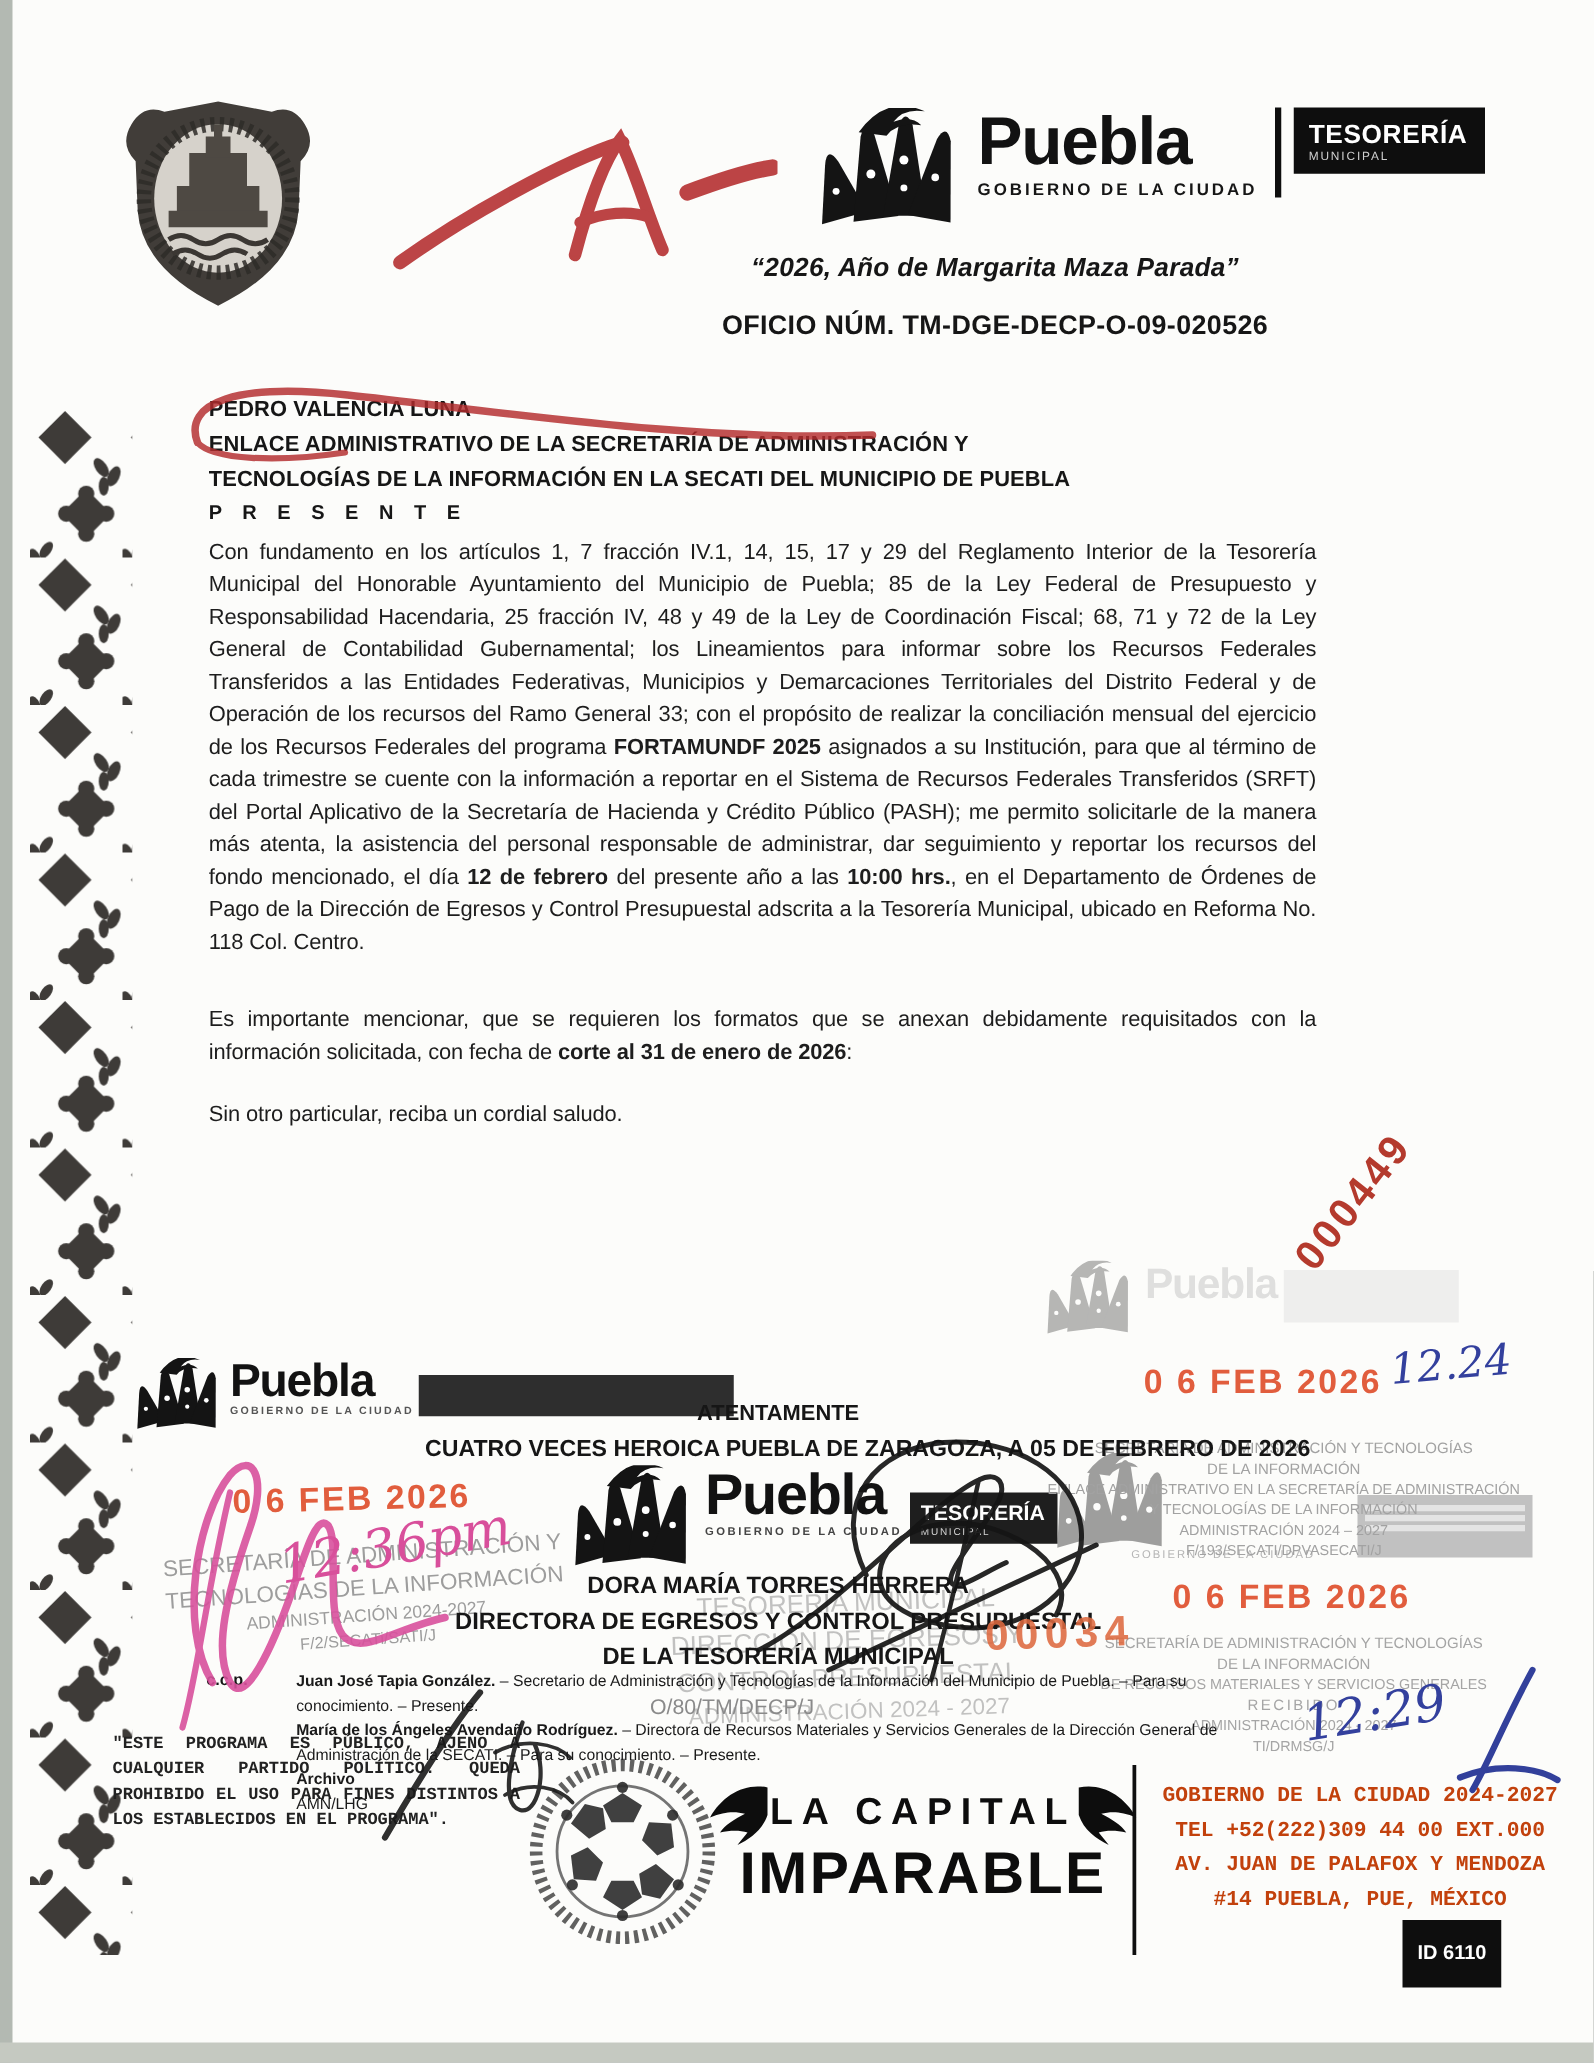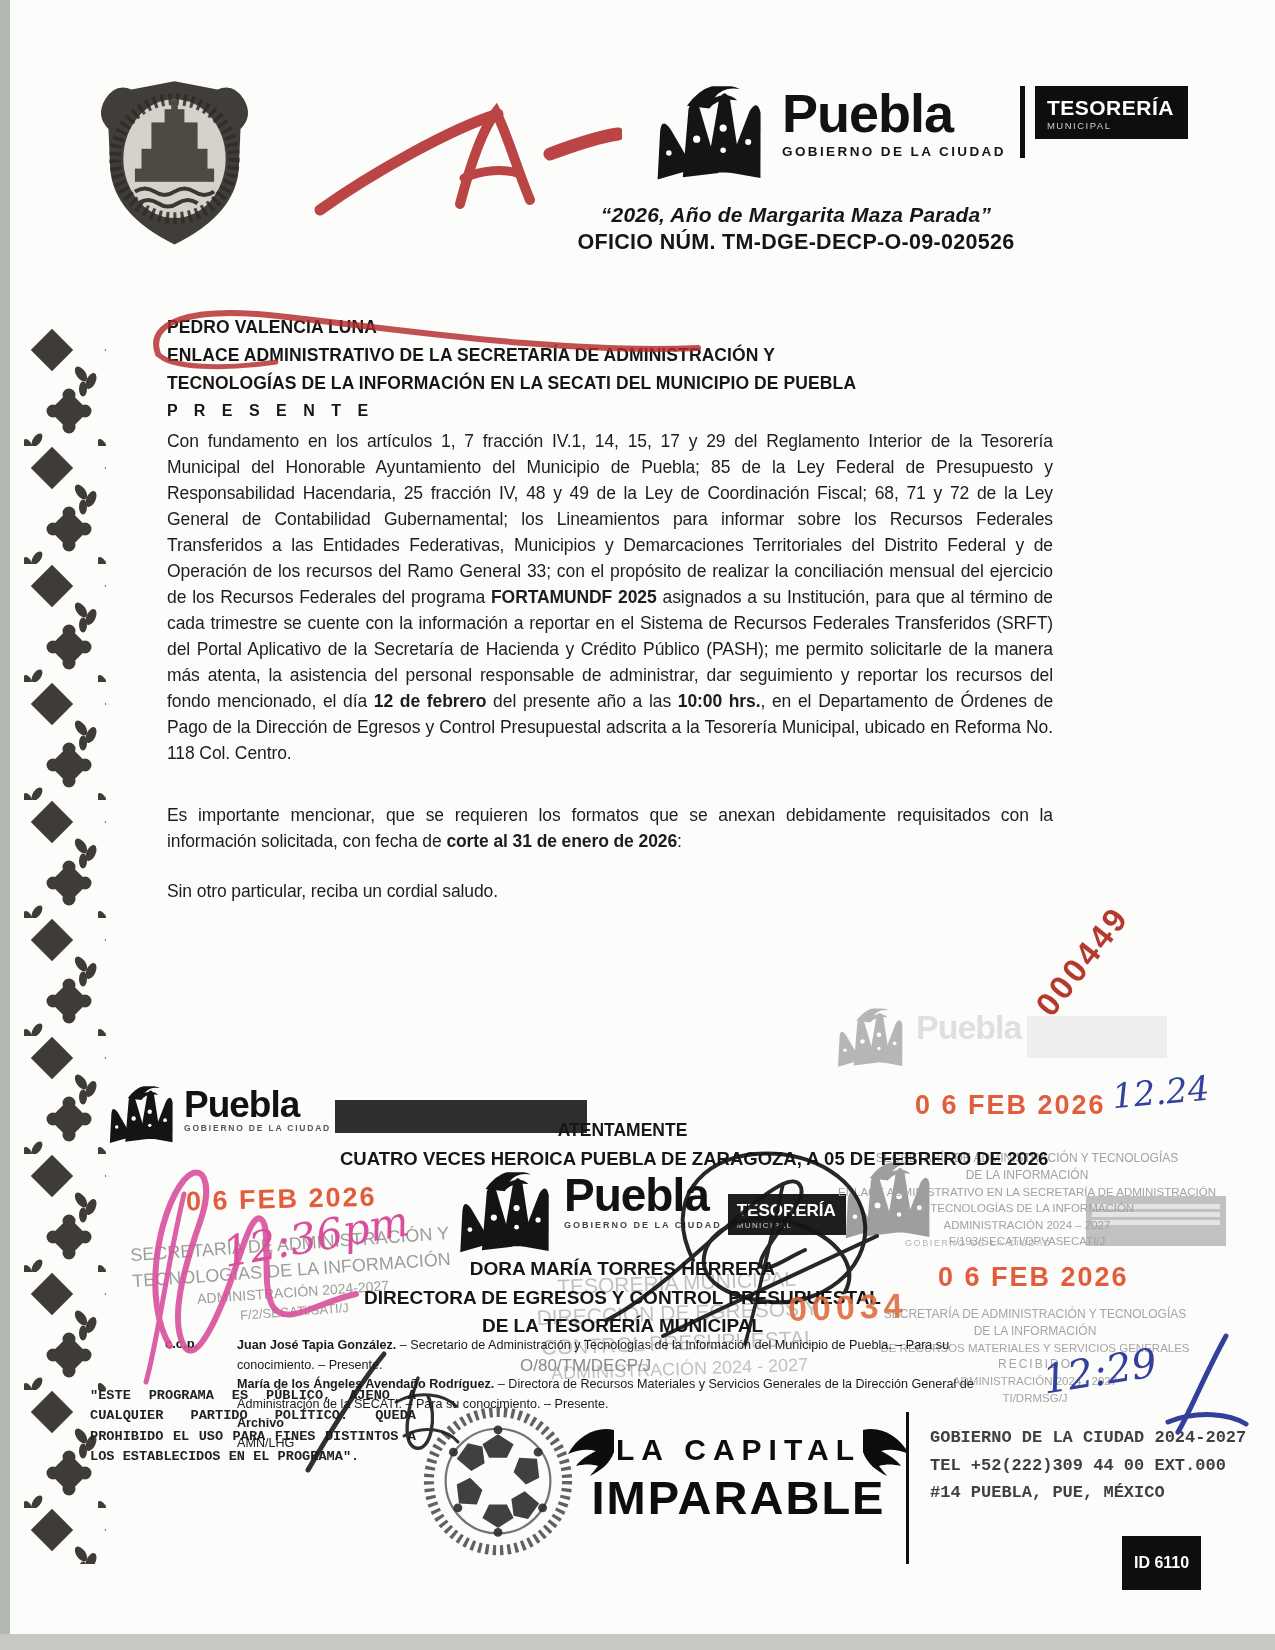--- a/index.html
+++ b/index.html
@@ -12,37 +12,37 @@
   .body-flow{left:167px;top:428px;width:886px;z-index:2;}
   .body-text{font-size:17.5px;line-height:26px;text-align:justify;color:#1d1d1d;letter-spacing:-0.1px;}
   .p2{margin-top:36px;}
   ul.bullets{margin:38px 0 0 0;padding-left:70px;}
   ul.bullets li{margin-bottom:12px;}
   .closing{margin-top:24px;text-align:left;}
   .recipient{font-size:17.5px;line-height:28px;font-weight:bold;letter-spacing:0.1px;}
   .present{font-weight:bold;letter-spacing:6px;font-size:16px;}
   .hdr-right{left:540px;top:203px;width:512px;text-align:center;z-index:2;}
   .year-legend{font-size:21px;font-weight:bold;font-style:italic;letter-spacing:0.2px;}
-  .oficio{font-size:21.5px;font-weight:bold;margin-top:3px;letter-spacing:0.3px;}
+  .oficio{font-size:21.5px;font-weight:bold;margin-top:21px;letter-spacing:0.3px;}
   .brand-word{font-weight:bold;letter-spacing:-1px;color:#121212;}
   .brand-sub{font-weight:bold;color:#161616;}
   .black-box{background:#0e0e0e;color:#fff;}
   .red-stamp{color:#e0512f;font-weight:bold;letter-spacing:2px;font-size:27px;white-space:nowrap;z-index:6;opacity:.93;}
   .hand{font-family:"DejaVu Serif",serif;font-style:italic;white-space:nowrap;z-index:6;}
   .hand-blue{color:#33409d;}
   .hand-pink{color:#d84f9b;}
   .gray-stamp{color:#9b9b9b;text-align:center;z-index:3;line-height:1.42;white-space:nowrap;}
   .gray-stamp div{white-space:nowrap;}
   .folio-red{color:#b43a2d;font-weight:bold;font-size:33px;letter-spacing:3px;z-index:6;}
   .folio-orange{color:#de6a40;font-weight:bold;font-size:34px;letter-spacing:5px;z-index:6;opacity:.88;}
   .sig-name{font-size:19px;font-weight:bold;text-align:center;z-index:4;}
   .ccp-text{font-size:12.6px;line-height:1.55;color:#1a1a1a;}
   .disclaimer{font-family:"Liberation Mono",monospace;font-size:13.6px;line-height:1.5;font-weight:bold;
               color:#222;text-align:justify;}
-  .addr{font-family:"Liberation Mono",monospace;font-size:17px;font-weight:bold;line-height:1.62;color:#404040;white-space:nowrap;}
+  .addr{font-family:"Liberation Mono",monospace;font-size:17px;font-weight:bold;line-height:1.62;color:#c2410c;white-space:nowrap;text-align:center;}
   .capital1{font-size:30px;font-weight:bold;letter-spacing:7px;color:#0d0d0d;white-space:nowrap;}
   .capital2{font-size:47px;font-weight:bold;letter-spacing:2px;color:#0d0d0d;white-space:nowrap;line-height:0.95;}
   svg{display:block;}
 </style>
 </head>
 <body>
 
 <div class="doc">
 
   <div class="abs edge-left"></div>
@@ -342,17 +342,18 @@
         <path d="M48,6 C30,2 12,12 2,30 C14,25 22,25 30,27 C22,31 14,36 10,42 C18,40 26,40 32,42 C29,46 26,49 24,52 C34,47 44,40 48,28 Z" fill="#0d0d0d"></path>
       </svg>
     </div>
     <div class="capital2">IMPARABLE</div>
   </div>
 
   <div class="abs" style="left:906px;top:1412px;width:3px;height:152px;background:#0f0f0f;z-index:3;"></div>
   <div class="abs addr" style="left:930px;top:1424px;z-index:3;">
     <div>GOBIERNO DE LA CIUDAD 2024-2027</div>
     <div>TEL +52(222)309 44 00 EXT.000</div>
+    <div>AV. JUAN DE PALAFOX Y MENDOZA</div>
     <div>#14 PUEBLA, PUE, MÉXICO</div>
   </div>
   <div class="abs black-box" style="left:1122px;top:1536px;padding:18px 12px;font-size:16px;font-weight:bold;z-index:4;text-align:center;">ID 6110</div>
 
 </div>
 
 </body></html>

